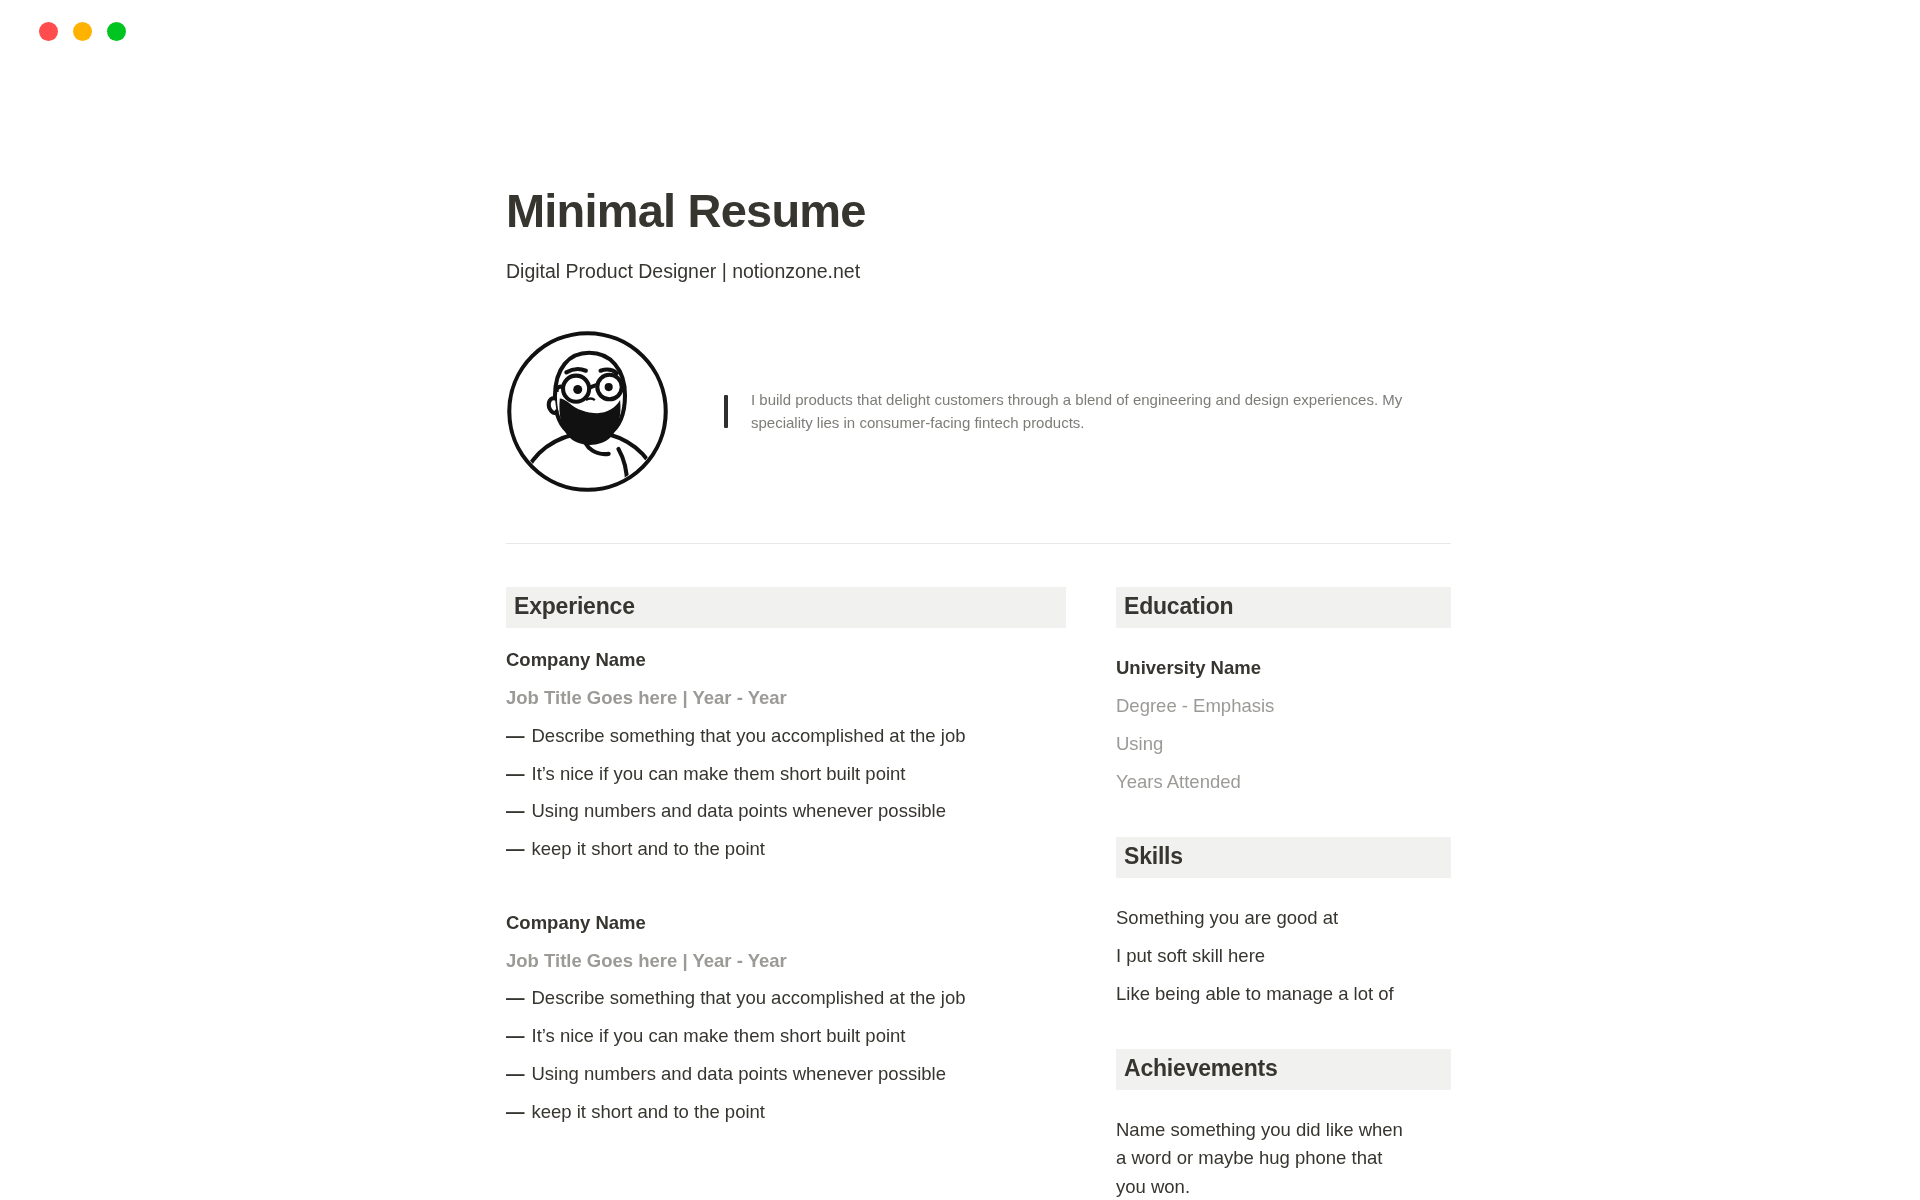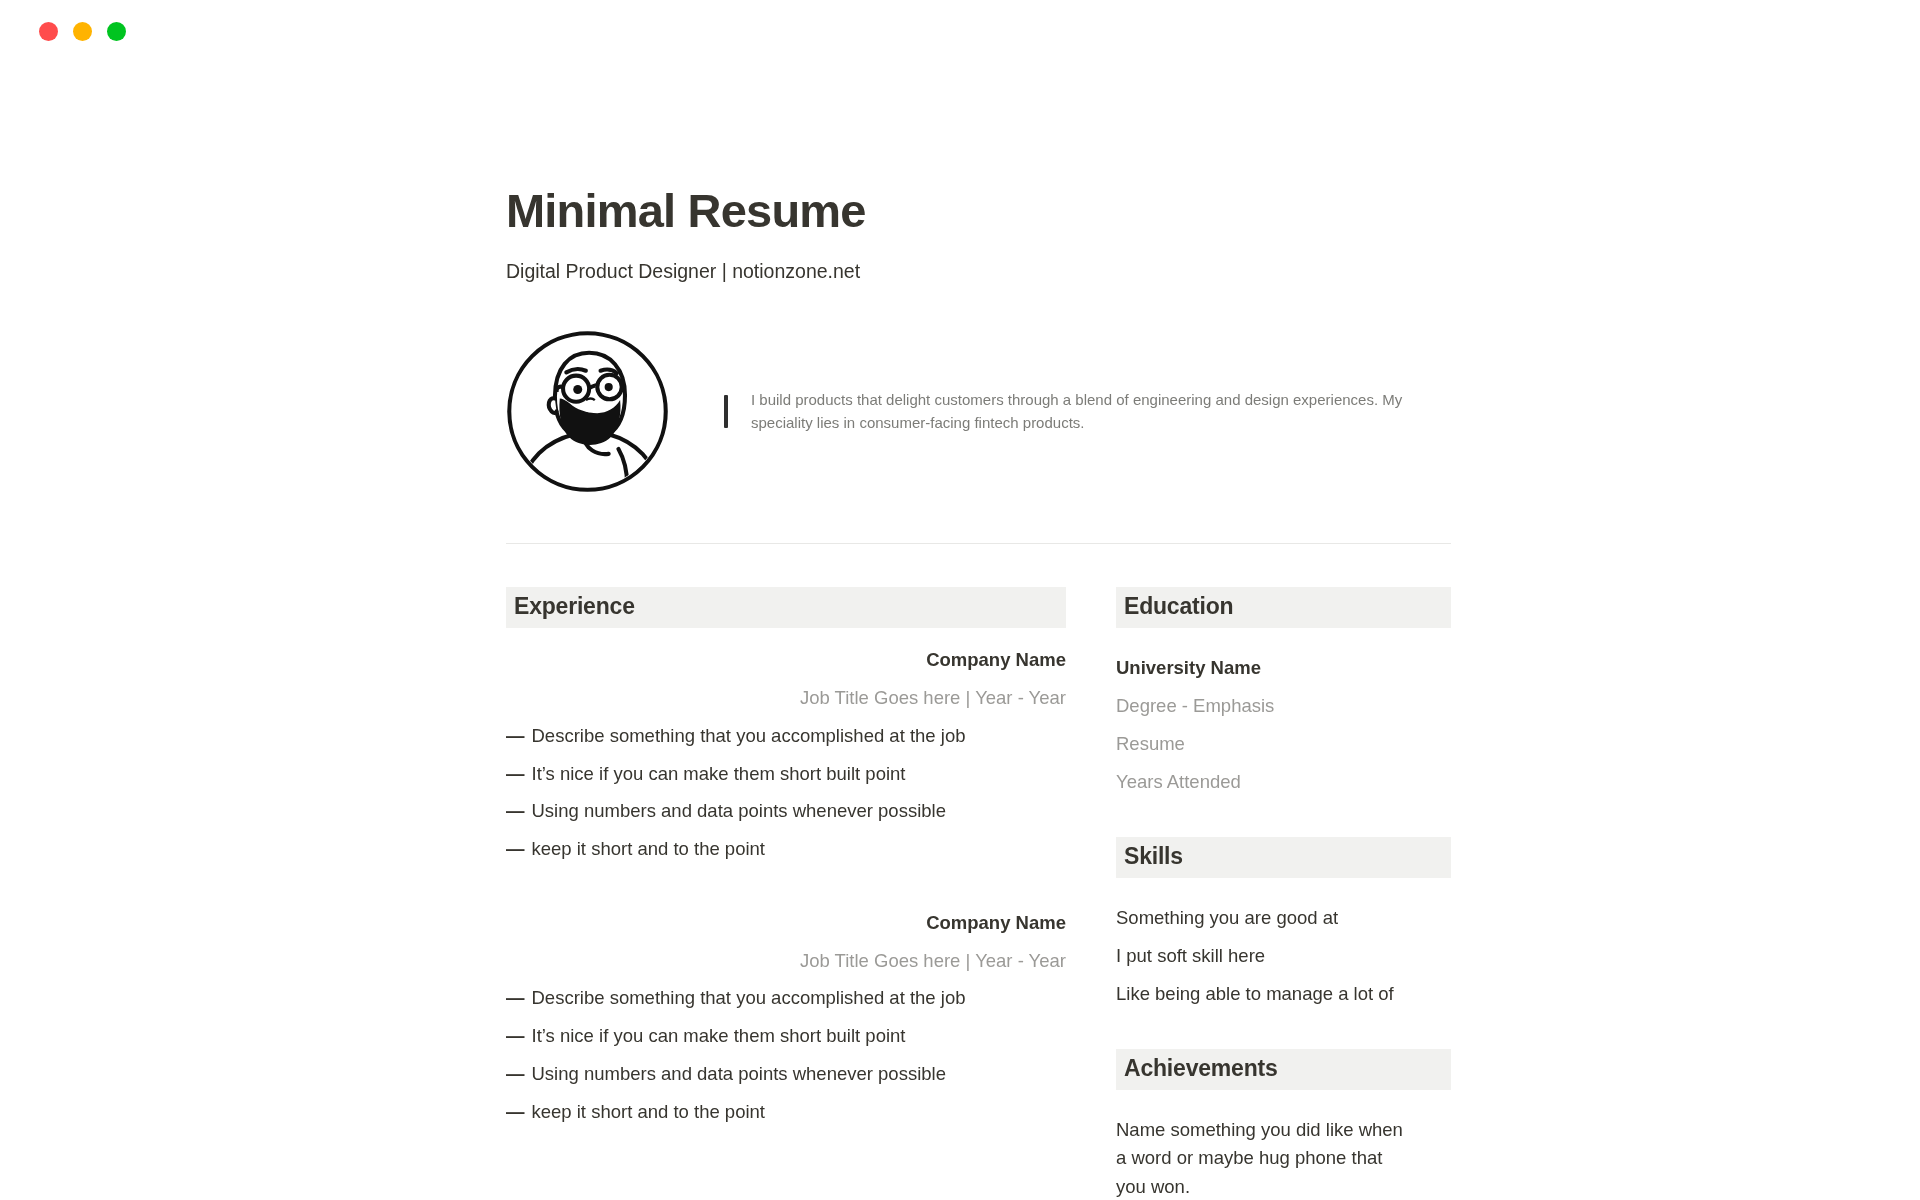--- a/index.html
+++ b/index.html
@@ -132,34 +132,34 @@
   .section-header {
     background: #f1f1ef;
     font-size: 23px;
     font-weight: 700;
     color: #37352f;
     line-height: 1.3;
     padding: 5px 8px 6px 8px;
     letter-spacing: -0.2px;
   }
 
-  .entry { margin-top: 18px; text-align: right; }
+  .entry { margin-top: 18px; }
   .entry + .entry { margin-top: 46px; }
 
   .entry-title {
     font-size: 18.5px;
     font-weight: 700;
     color: #37352f;
     line-height: 1.5;
     margin-bottom: 10px;
   }
 
   .entry-meta {
     font-size: 18.5px;
-    font-weight: 400;
+    font-weight: 700;
     color: #9b9a97;
     line-height: 1.5;
     margin-bottom: 10px;
   }
 
   .bullet {
     font-size: 18.5px;
     color: #37352f;
     line-height: 1.5;
     margin-bottom: 10px;
@@ -321,21 +321,21 @@
         </div>
       </div>
 
       <div class="col-right">
 
         <div class="section-header">Education</div>
 
         <div class="block">
           <div class="entry-title">University Name</div>
           <div class="muted-line">Degree - Emphasis</div>
-          <div class="muted-line">Resume</div>
+          <div class="muted-line">Using</div>
           <div class="muted-line">Years Attended</div>
         </div>
 
         <div class="section-gap">
           <div class="section-header">Skills</div>
           <div class="block">
             <div class="plain-line">Something you are good at</div>
             <div class="plain-line">I put soft skill here</div>
             <div class="plain-line">Like being able to manage a lot of</div>
           </div>

